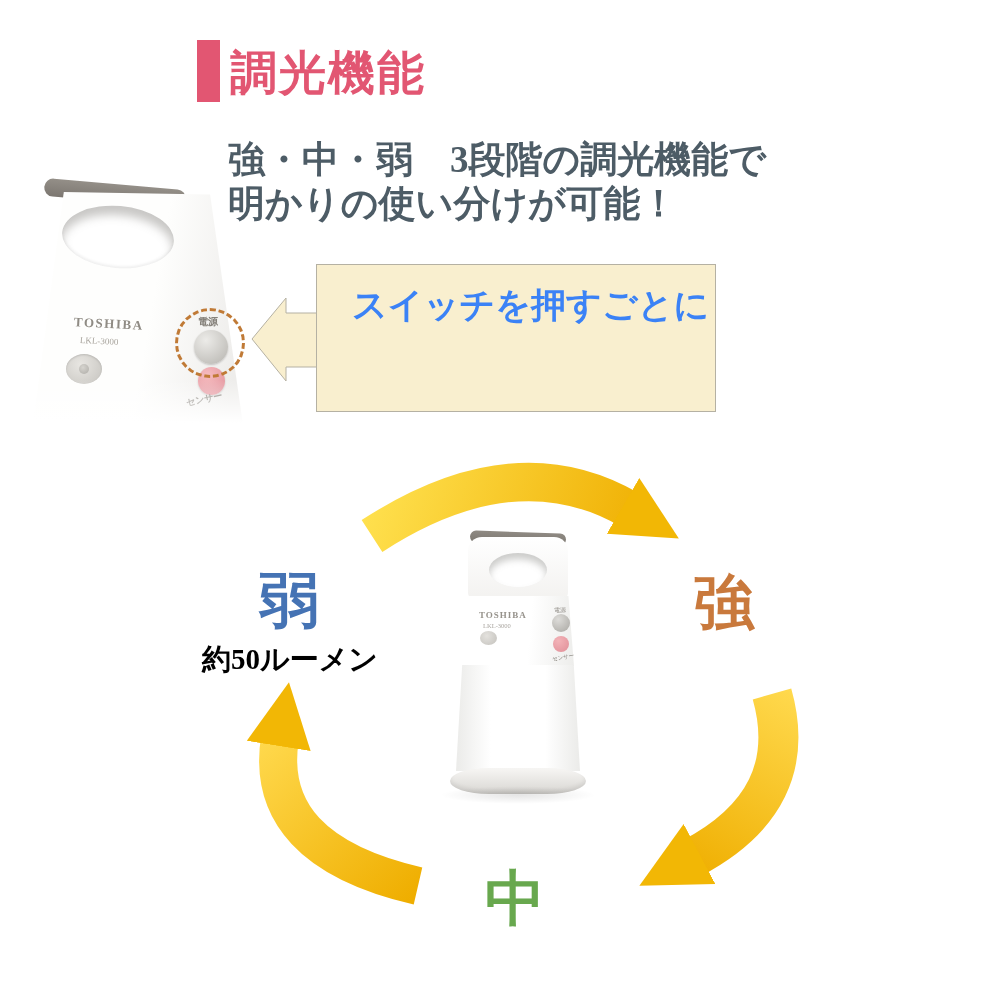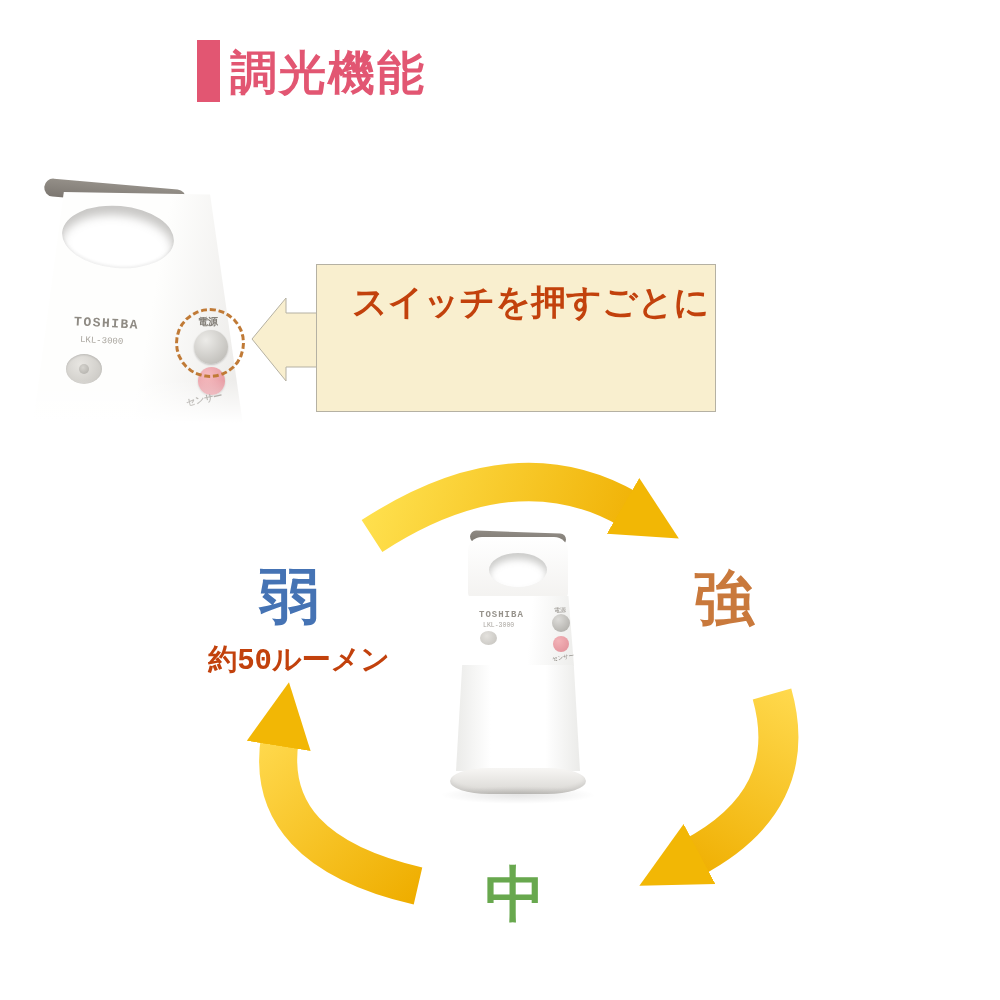--- a/index.html
+++ b/index.html
@@ -1,29 +1,29 @@
 <!DOCTYPE html>
 <html><head>
 <meta charset="utf-8">
 <style>
   html,body{margin:0;padding:0;background:#ffffff;}
   .stage{position:relative;width:1000px;height:940px;background:#ffffff;overflow:hidden;
-         font-family:Liberation Mono, monospace;}
+         font-family:Liberation Serif, serif;}
   .abs{position:absolute;}
   
   .hdr-bar{left:197px;top:40px;width:23px;height:62px;background:#e25672;z-index:3;}
   .hdr-title{left:230px;top:42px;font-size:47px;font-weight:800;color:#e25672;letter-spacing:2px;z-index:3;}
   
   .intro{left:228px;top:138px;z-index:3;color:#4d5c66;font-weight:800;font-size:37px;line-height:44px;letter-spacing:0px;}
   
   .vectors{left:0;top:0;width:1000px;height:1000px;z-index:1;pointer-events:none;}
   
   .callout-box{left:316px;top:264px;width:400px;height:148px;background:#f9efcf;border:1px solid #b5b1a3;
                box-sizing:border-box;z-index:2;}
-  .callout-text{left:352px;top:282px;z-index:3;color:#c2410c;font-weight:800;font-size:35px;line-height:47px;}
+  .callout-text{left:352px;top:282px;z-index:3;color:#3b82f6;font-weight:800;font-size:35px;line-height:47px;}
   
   .lproduct{left:28px;top:178px;width:215px;height:252px;z-index:2;}
   .lp-body{left:4px;top:14px;width:212px;height:240px;
            background:linear-gradient(100deg,#fefefd 55%,#eeedeb 92%);
            clip-path:polygon(15% 0%,84% 1%,100% 100%,0% 100%);}
   .lp-cap{left:16px;top:6px;width:142px;height:18px;background:linear-gradient(#948f88,#7c7771);
           border-radius:9px;transform:rotate(5deg);}
   .lp-hole{left:34px;top:28px;width:112px;height:62px;background:#ffffff;border-radius:50%;
            transform:rotate(5deg);box-shadow:inset 0 9px 10px rgba(110,108,102,.38),inset 0 -2px 3px rgba(0,0,0,.06);}
   .lp-brand{left:46px;top:138px;font-size:13px;font-weight:bold;letter-spacing:1.5px;color:#8f8b84;transform:rotate(3deg);}
@@ -38,21 +38,21 @@
            background:radial-gradient(circle at 35% 30%,#f6bcc0,#e08e97);box-shadow:0 1px 2px rgba(0,0,0,.18);}
   .lp-dash{left:147px;top:130px;width:64px;height:64px;border:3px dashed #c07a36;border-radius:50%;z-index:4;}
   .lp-power-label{left:170px;top:137px;font-size:10px;font-weight:bold;color:#85817a;z-index:4;}
   .lp-sensor-label{left:158px;top:215px;font-size:9px;font-weight:bold;color:#85817a;transform:rotate(-12deg);z-index:4;}
   .lp-fade{left:-6px;top:202px;width:230px;height:52px;background:linear-gradient(rgba(255,255,255,0),#ffffff 82%);z-index:5;}
   
   .mode{z-index:3;width:100px;text-align:center;font-weight:800;font-size:60px;line-height:62px;}
   .mode-weak{left:239px;top:570px;color:#4573b4;}
   .mode-strong{left:674px;top:572px;color:#c9793c;}
   .mode-medium{left:465px;top:868px;color:#68a84e;}
-  .lumens{z-index:3;width:200px;text-align:right;font-weight:800;font-size:29px;color:#c2410c;}
+  .lumens{z-index:3;width:200px;text-align:center;font-weight:800;font-size:29px;color:#000000;}
   .lumens-weak{left:190px;top:640px;}
   .lumens-strong{left:630px;top:637px;}
   .lumens-medium{left:423px;top:935px;}
   
   .cproduct{left:442px;top:528px;width:180px;height:290px;z-index:2;}
   .cp-cap{left:28px;top:4px;width:96px;height:12px;background:linear-gradient(#8f8a83,#7c7771);border-radius:6px;transform:rotate(2deg);}
   .cp-handle{left:26px;top:9px;width:100px;height:62px;background:linear-gradient(#ffffff,#f3f2f0);
              border-radius:14px 14px 6px 6px;}
   .cp-hole{left:47px;top:25px;width:58px;height:34px;background:#ffffff;border-radius:50%;
            box-shadow:inset 0 6px 7px rgba(110,108,102,.35);}
@@ -106,20 +106,24 @@
     <path d="M 772 694 Q 802 800 692 858" fill="none" stroke="url(#gRight)" stroke-width="40" marker-end="url(#head)"></path>
 
     <path d="M 418 886 Q 262 850 280 738" fill="none" stroke="url(#gLeft)" stroke-width="38" marker-end="url(#head)"></path>
 
     <polygon points="252,339 286,298 286,313 318,313 318,367 286,367 286,381" fill="#f9efcf" stroke="#b5b1a3" stroke-width="1"></polygon>
   </svg>
 
   <div class="abs hdr-bar"></div>
   <div class="abs hdr-title txt">調光機能</div>
 
+  <div class="abs intro">
+    <div class="txt">強・中・弱　3段階の調光機能で</div>
+    <div class="txt">明かりの使い分けが可能！</div>
+  </div>
 
   <div class="abs lproduct">
     <div class="abs lp-cap"></div>
     <div class="abs lp-body"></div>
     <div class="abs lp-hole"></div>
     <div class="abs lp-brand txt">TOSHIBA</div>
     <div class="abs lp-model txt">LKL-3000</div>
     <div class="abs lp-sensor"></div>
     <div class="abs lp-power"></div>
     <div class="abs lp-pink"></div>

